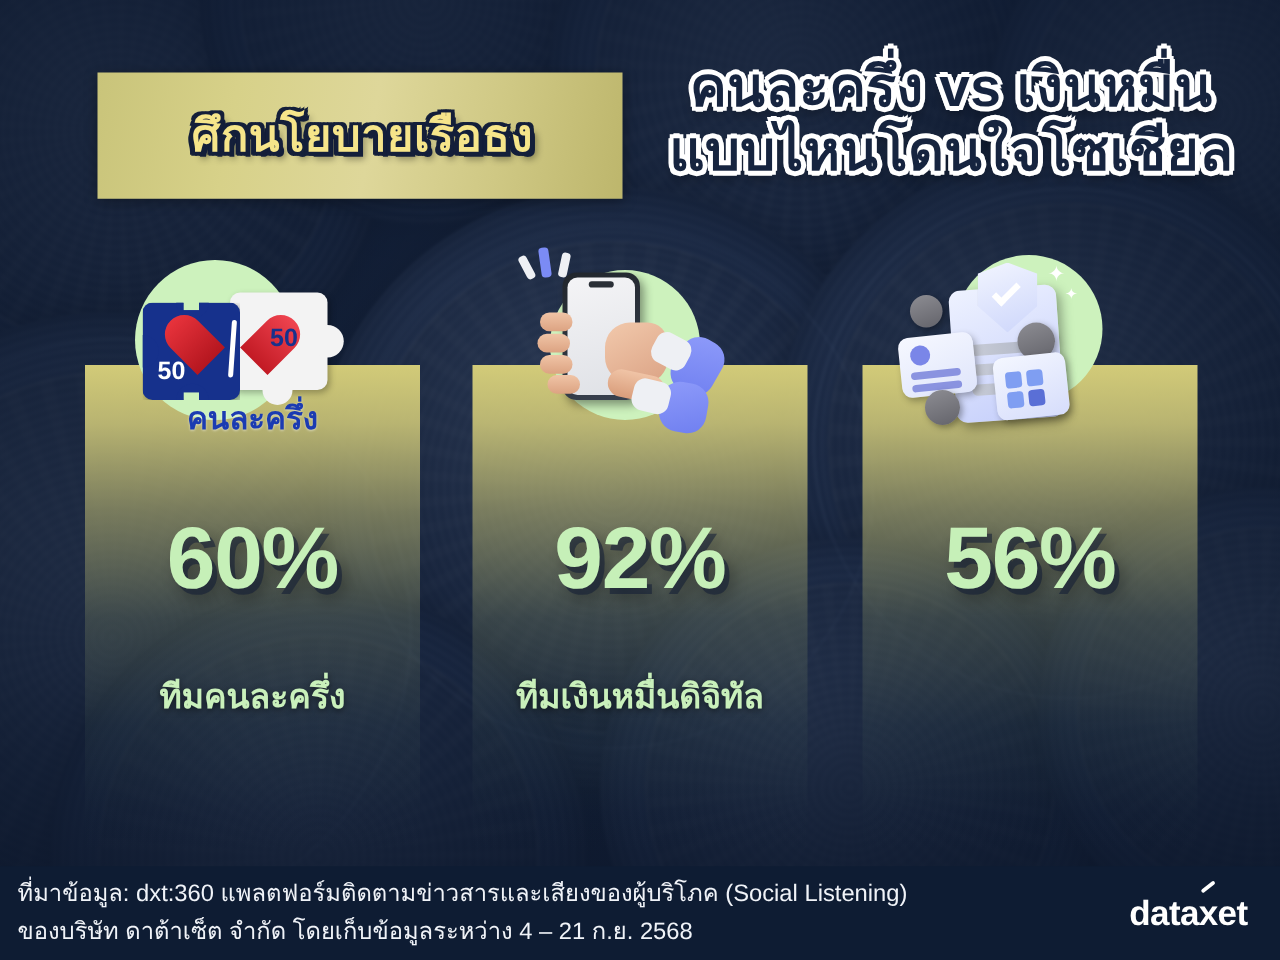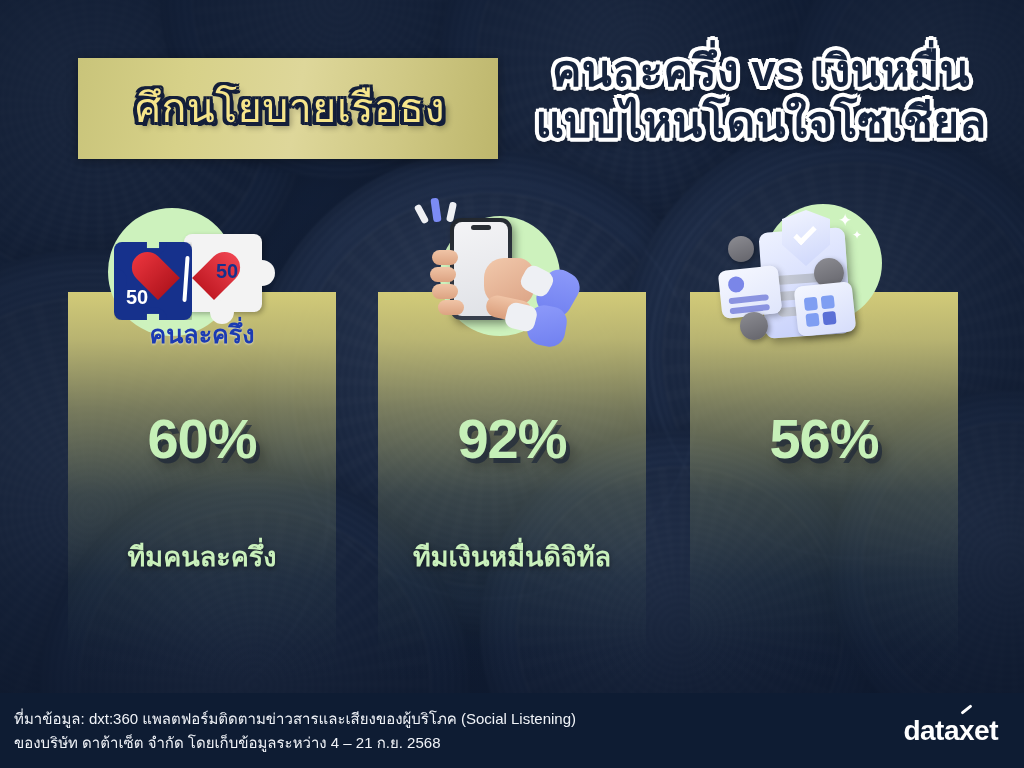--- a/index.html
+++ b/index.html
@@ -43,21 +43,21 @@
   #header { position:absolute; left:0; top:0; width:1024px; height:190px; }
 
   .gold-banner{
     position:absolute; left:78px; top:58px; width:420px; height:101px;
     background:linear-gradient(100deg,#c9c47a 0%,#d7d189 26%,#ded79a 52%,#cfc884 76%,#bdb66c 100%);
     box-shadow:0 2px 10px rgba(0,0,0,.35);
   }
   .headline-left{
     position:absolute; left:72px; top:66px; width:436px; height:86px;
     display:flex; align-items:center; justify-content:center;
-    font-size:41px; font-weight:normal; letter-spacing:.5px;
+    font-size:36px; font-weight:bold; letter-spacing:.5px;
     color:#f6e58a; line-height:1.05; white-space:nowrap;
     text-shadow:
       -3px 0 0 #141f3a, 3px 0 0 #141f3a, 0 -3px 0 #141f3a, 0 3px 0 #141f3a,
       -3px -3px 0 #141f3a, 3px -3px 0 #141f3a, -3px 3px 0 #141f3a, 3px 3px 0 #141f3a,
       -4px 2px 0 #141f3a, 4px 4px 0 #141f3a, 5px 5px 6px rgba(0,0,0,.45);
   }
 
   .headline-right{
     position:absolute; left:505px; top:48px; width:512px;
     text-align:center; line-height:1.06;
@@ -194,40 +194,40 @@
     background:linear-gradient(160deg,#8d8d93,#63636a); box-shadow:2px 2px 5px rgba(0,0,0,.35); }
   .coin3.a{ left:38px; top:40px; width:26px; height:26px; }
   .coin3.b{ left:124px; top:62px; width:30px; height:30px; }
   .coin3.c{ left:50px; top:116px; width:28px; height:28px; }
   .star{ position:absolute; color:#fff; font-size:17px; }
   .star.s1{ left:148px; top:14px; } .star.s2{ left:162px; top:32px; font-size:12px; }
 
   
   .pct{
     position:absolute; top:406px; width:268px; text-align:center;
-    font-size:56px; font-weight:bold; color:#c6f0b8; letter-spacing:-1px;
+    font-size:70px; font-weight:bold; color:#c6f0b8; letter-spacing:-1px;
     text-shadow:4px 5px 0 rgba(16,28,52,.55), 6px 8px 12px rgba(0,0,0,.35);
   }
   .pct.p1{ left:68px; } .pct.p2{ left:378px; } .pct.p3{ left:690px; }
 
   .lbl{
     position:absolute; top:540px; width:300px; text-align:center;
     font-size:27px; font-weight:bold; color:#c9f0bb; line-height:1.32;
     text-shadow:0 2px 5px rgba(0,0,0,.5);
   }
   .lbl.l1{ left:52px; } .lbl.l2{ left:362px; } .lbl.l3{ left:674px; }
 
   
   #footer{
     position:absolute; left:0; bottom:0; width:1024px; height:75px;
     background:#0e1c33;
     display:flex; align-items:center; justify-content:space-between;
     padding:0 26px 0 14px;
   }
-  .src{ color:#f0f3f8; font-size:15px; line-height:1.55; }
+  .src{ color:#f0f3f8; font-size:19px; line-height:1.55; }
   .src span{ display:block; }
   .logo{ color:#fff; font-size:28px; font-weight:bold; letter-spacing:-.5px;
     display:flex; align-items:baseline; }
   .logo .x{ position:relative; display:inline-block; }
   .logo .x::after{
     content:""; position:absolute; left:1px; top:-7px; width:13px; height:3px;
     background:#fff; transform:rotate(-38deg); border-radius:2px;
   }
 </style>
 </head>

